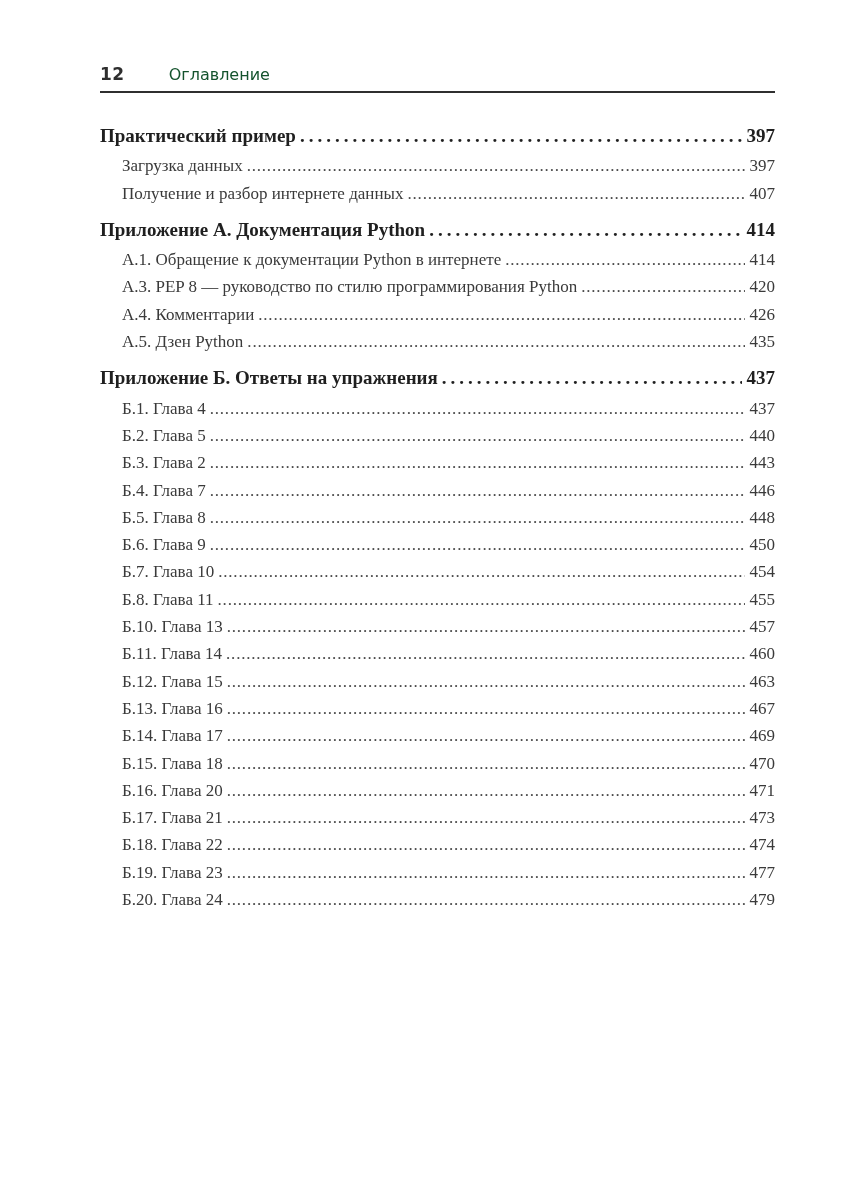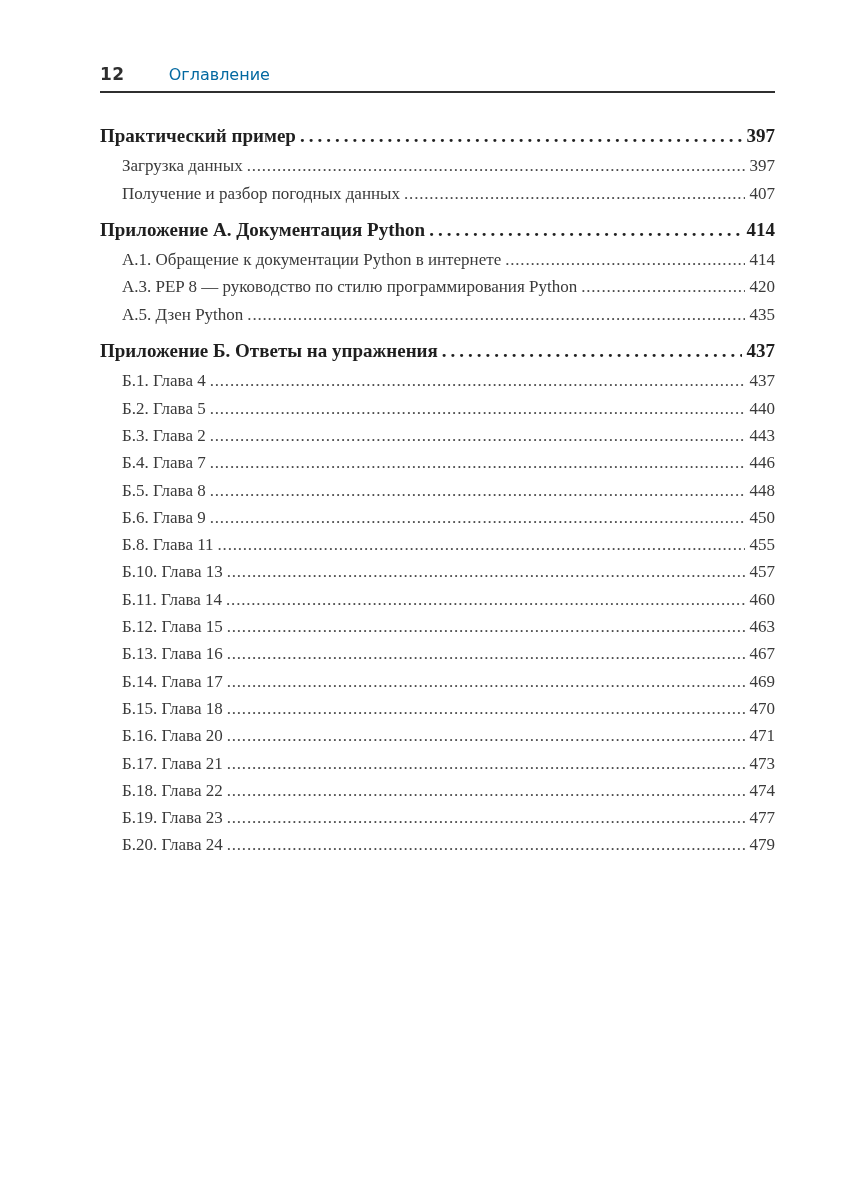--- a/index.html
+++ b/index.html
@@ -26,21 +26,21 @@
     font-family: "DejaVu Sans", "Liberation Sans", sans-serif;
   }
   .page-number {
     font-size: 17px;
     font-weight: 700;
     color: #2e2e2e;
     letter-spacing: 0.5px;
   }
   .header-title {
     font-size: 16px;
-    color: #0369a1;
+    color: #14532d;
     margin-left: 44px;
   }
   
   .toc { margin-top: 29px; }
   .toc-row {
     display: flex;
     align-items: center;
     line-height: 27.3px;
     font-size: 17px;
     color: #3a3a3a;
@@ -90,40 +90,45 @@
         <span class="toc-title">Практический пример</span>
         <span class="leader"></span>
         <span class="toc-page">397</span>
       </div>
       <div class="toc-row item">
         <span class="toc-title">Загрузка данных</span>
         <span class="leader"></span>
         <span class="toc-page">397</span>
       </div>
       <div class="toc-row item">
-        <span class="toc-title">Получение и разбор погодных данных</span>
+        <span class="toc-title">Получение и разбор интернете данных</span>
         <span class="leader"></span>
         <span class="toc-page">407</span>
       </div>
       <div class="toc-row section">
         <span class="toc-title">Приложение А. Документация Python</span>
         <span class="leader"></span>
         <span class="toc-page">414</span>
       </div>
       <div class="toc-row item">
         <span class="toc-title">А.1. Обращение к документации Python в интернете</span>
         <span class="leader"></span>
         <span class="toc-page">414</span>
       </div>
       <div class="toc-row item">
         <span class="toc-title">А.3. PEP 8 — руководство по стилю программирования Python</span>
         <span class="leader"></span>
         <span class="toc-page">420</span>
       </div>
       <div class="toc-row item">
+        <span class="toc-title">А.4. Комментарии</span>
+        <span class="leader"></span>
+        <span class="toc-page">426</span>
+      </div>
+      <div class="toc-row item">
         <span class="toc-title">А.5. Дзен Python</span>
         <span class="leader"></span>
         <span class="toc-page">435</span>
       </div>
       <div class="toc-row section">
         <span class="toc-title">Приложение Б. Ответы на упражнения</span>
         <span class="leader"></span>
         <span class="toc-page">437</span>
       </div>
       <div class="toc-row item">
@@ -148,20 +153,25 @@
       </div>
       <div class="toc-row item">
         <span class="toc-title">Б.5. Глава 8</span>
         <span class="leader"></span>
         <span class="toc-page">448</span>
       </div>
       <div class="toc-row item">
         <span class="toc-title">Б.6. Глава 9</span>
         <span class="leader"></span>
         <span class="toc-page">450</span>
+      </div>
+      <div class="toc-row item">
+        <span class="toc-title">Б.7. Глава 10</span>
+        <span class="leader"></span>
+        <span class="toc-page">454</span>
       </div>
       <div class="toc-row item">
         <span class="toc-title">Б.8. Глава 11</span>
         <span class="leader"></span>
         <span class="toc-page">455</span>
       </div>
       <div class="toc-row item">
         <span class="toc-title">Б.10. Глава 13</span>
         <span class="leader"></span>
         <span class="toc-page">457</span>

